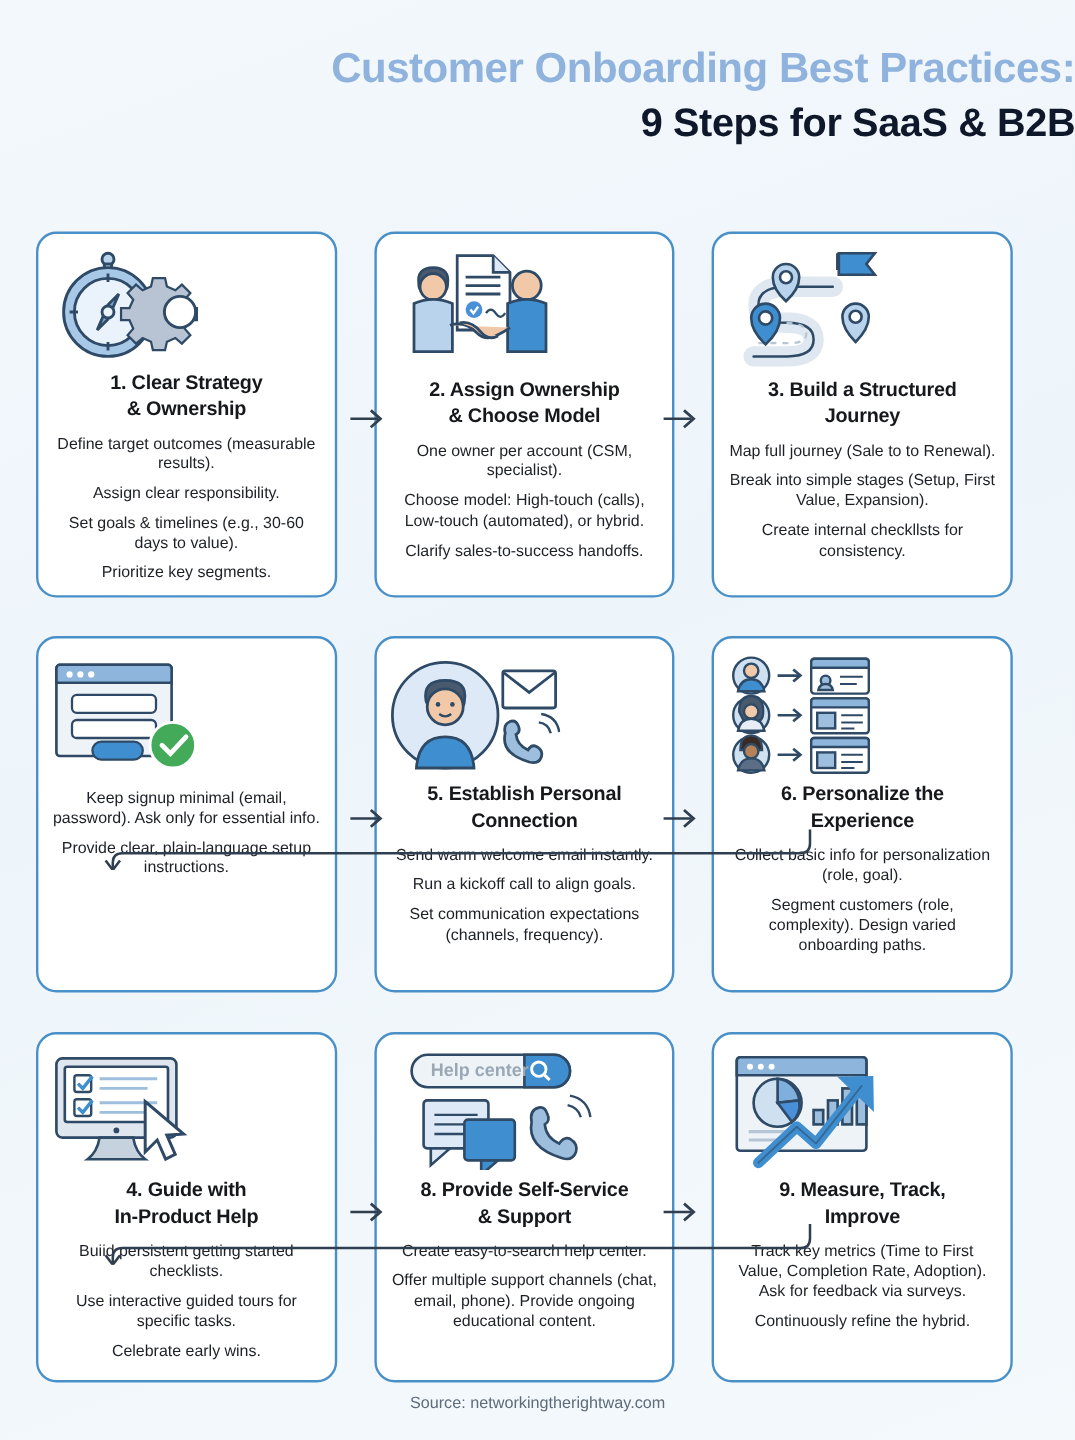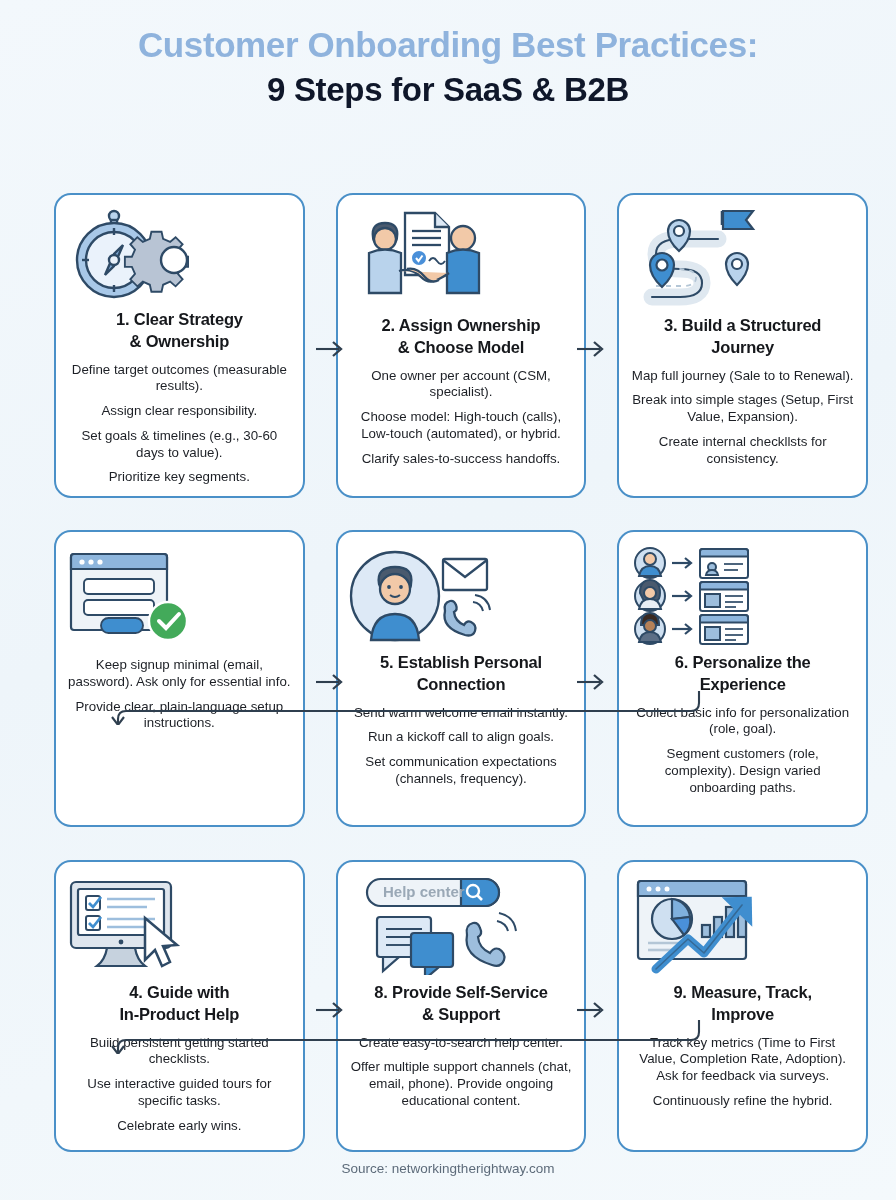--- a/index.html
+++ b/index.html
@@ -9,22 +9,22 @@
     width: 896px;
     height: 1200px;
     background: linear-gradient(160deg, #f3f8fc 0%, #eef5fa 45%, #f4f9fc 100%);
     font-family: "Liberation Sans", sans-serif;
     overflow: hidden;
     position: relative;
   }
 
   
   .title-block {
-    padding-top: 24px;
-    text-align: center;
+    padding-top: 36px;
+    text-align: right;
     line-height: 1.18;
   }
   .title-line1 {
     display: block;
     font-size: 35px;
     font-weight: bold;
     color: #8fb3dd;
     letter-spacing: -0.4px;
   }
   .title-line2 {
@@ -32,21 +32,21 @@
     font-size: 33px;
     font-weight: bold;
     color: #0f172a;
     letter-spacing: -0.3px;
     margin-top: 6px;
   }
 
   
   .grid {
     position: absolute;
-    left: 54px;
+    left: 30px;
     top: 193px;
     width: 814px;
   }
   .row {
     display: flex;
     gap: 31px;
     position: relative;
   }
   .row-1 { height: 305px; }
   .row-2 { height: 297px; margin-top: 32px; }

